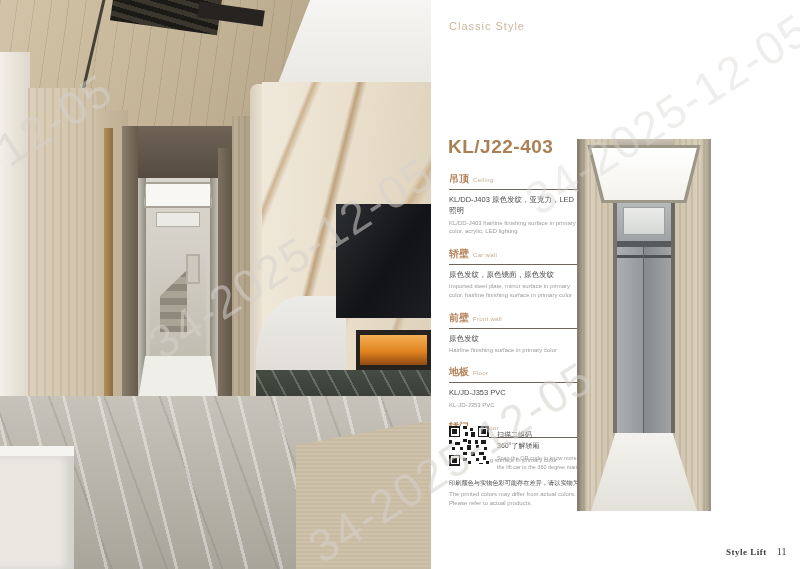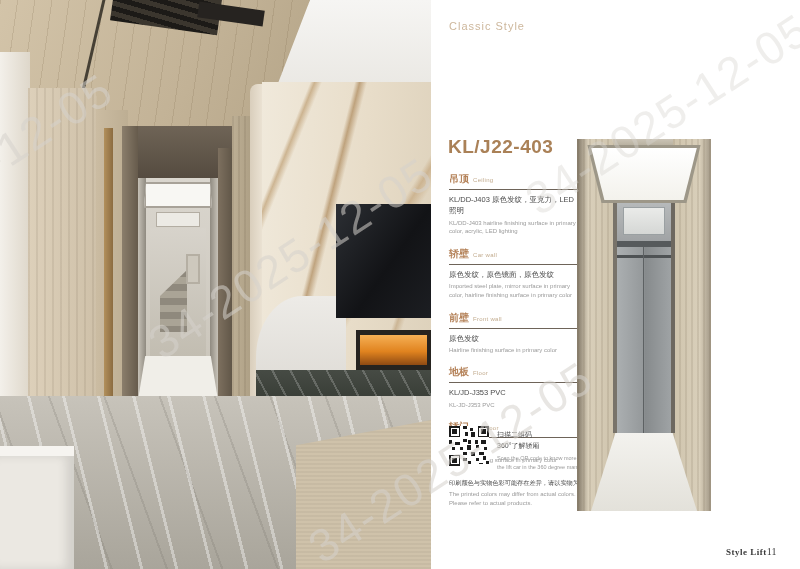--- a/index.html
+++ b/index.html
@@ -156,21 +156,21 @@
     background:linear-gradient(90deg,#abafb1,#95999b 48%,#868a8c 52%,#9fa3a5); }
   .pr-door-split { position:absolute; left:26px; top:0; width:1px; height:186px; background:#5d6163; }
   .pr-door-rail { position:absolute; left:0; top:8px; width:54px; height:3px; background:#4e5254; }
   .pr-floor { position:absolute; left:14px; top:294px; width:106px; height:78px;
     background:linear-gradient(180deg,#f3f2ee,#e3e1da);
     clip-path:polygon(23% 0,77% 0,100% 100%,0 100%); }
 
   
   .footer { position:absolute; left:726px; top:541px; font-family:"Liberation Serif","DejaVu Serif",serif; color:#3a3a3a; }
   .footer .brand { font-size:9px; font-weight:bold; letter-spacing:.5px; }
-  .footer .pageno { font-size:10px; }
+  .footer .pageno { font-size:10px; margin-left:10px; }
 </style>
 </head>
 <body>
 
 <div class="page">
 
   <div class="hero">
     <div class="ph-ceiling-white"></div>
     <div class="ph-ceiling-wood"></div>
     <div class="ph-ceiling-line"></div>

